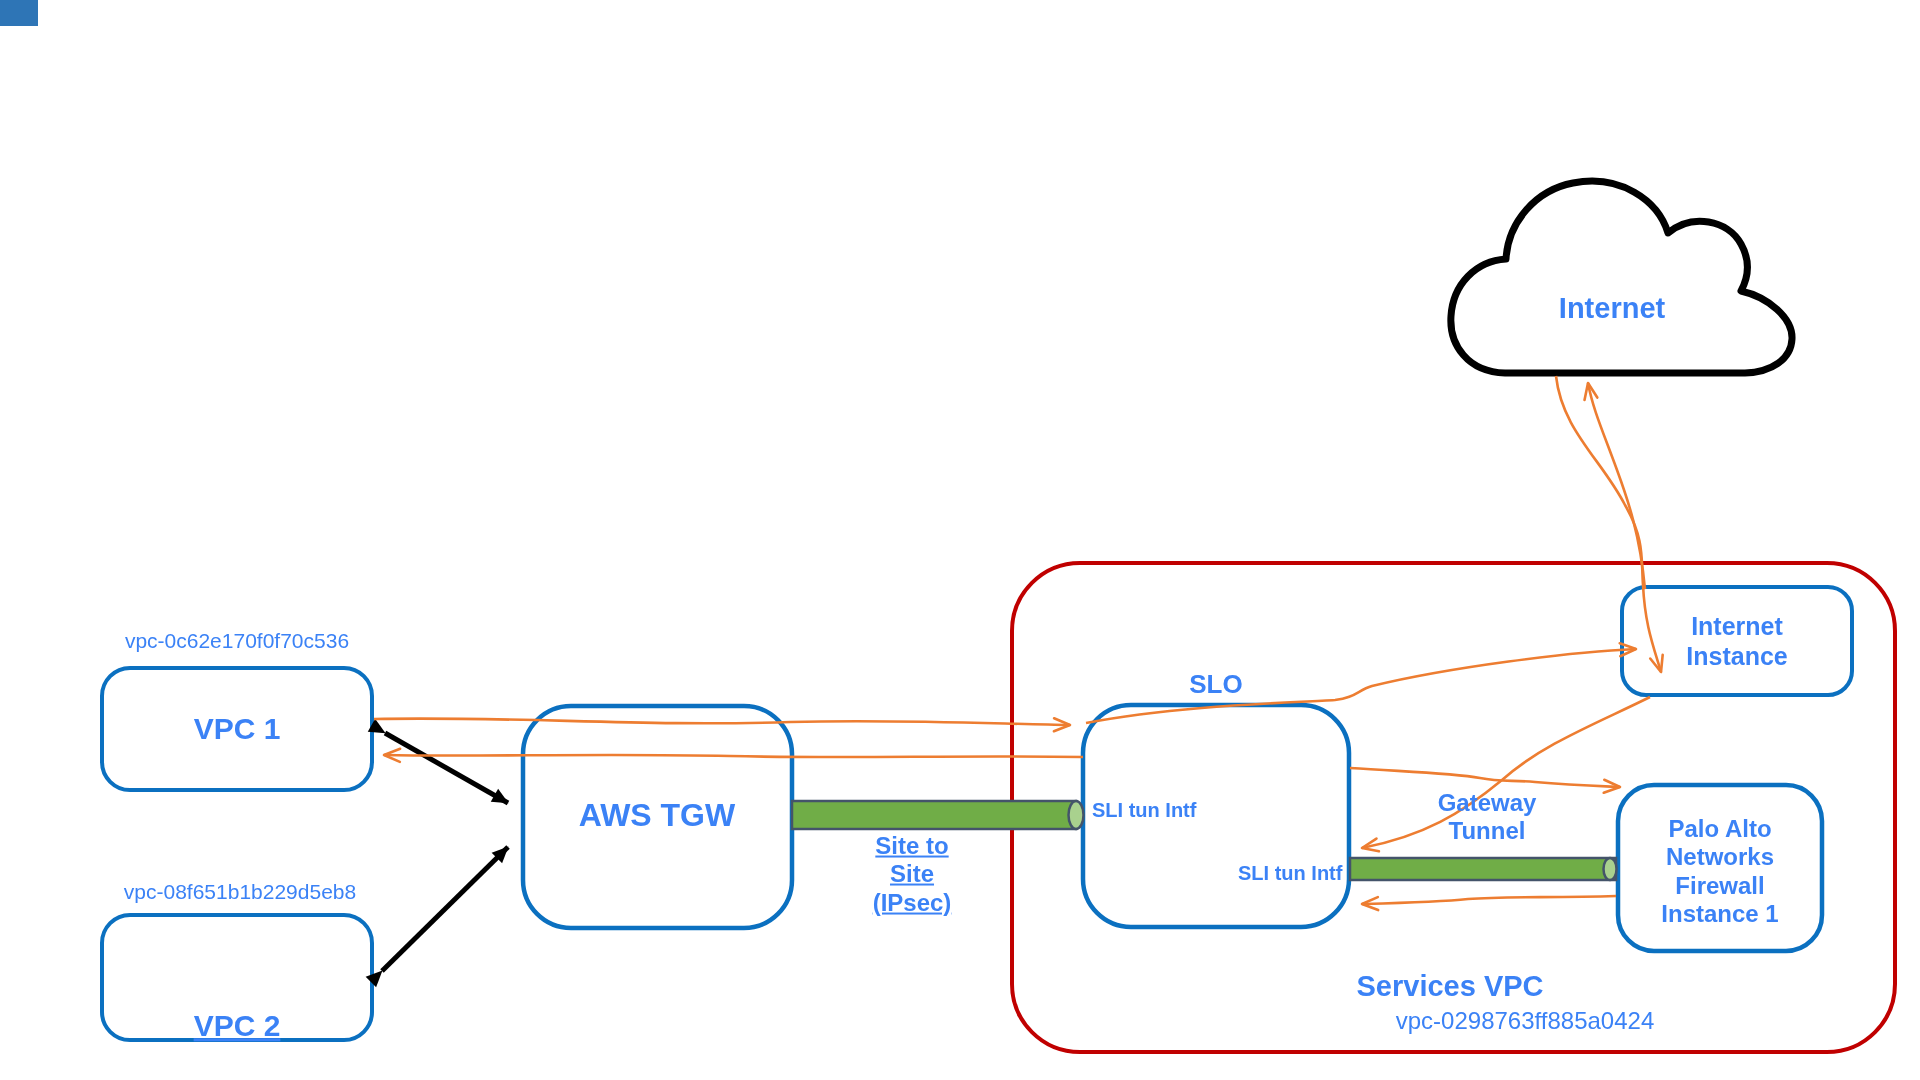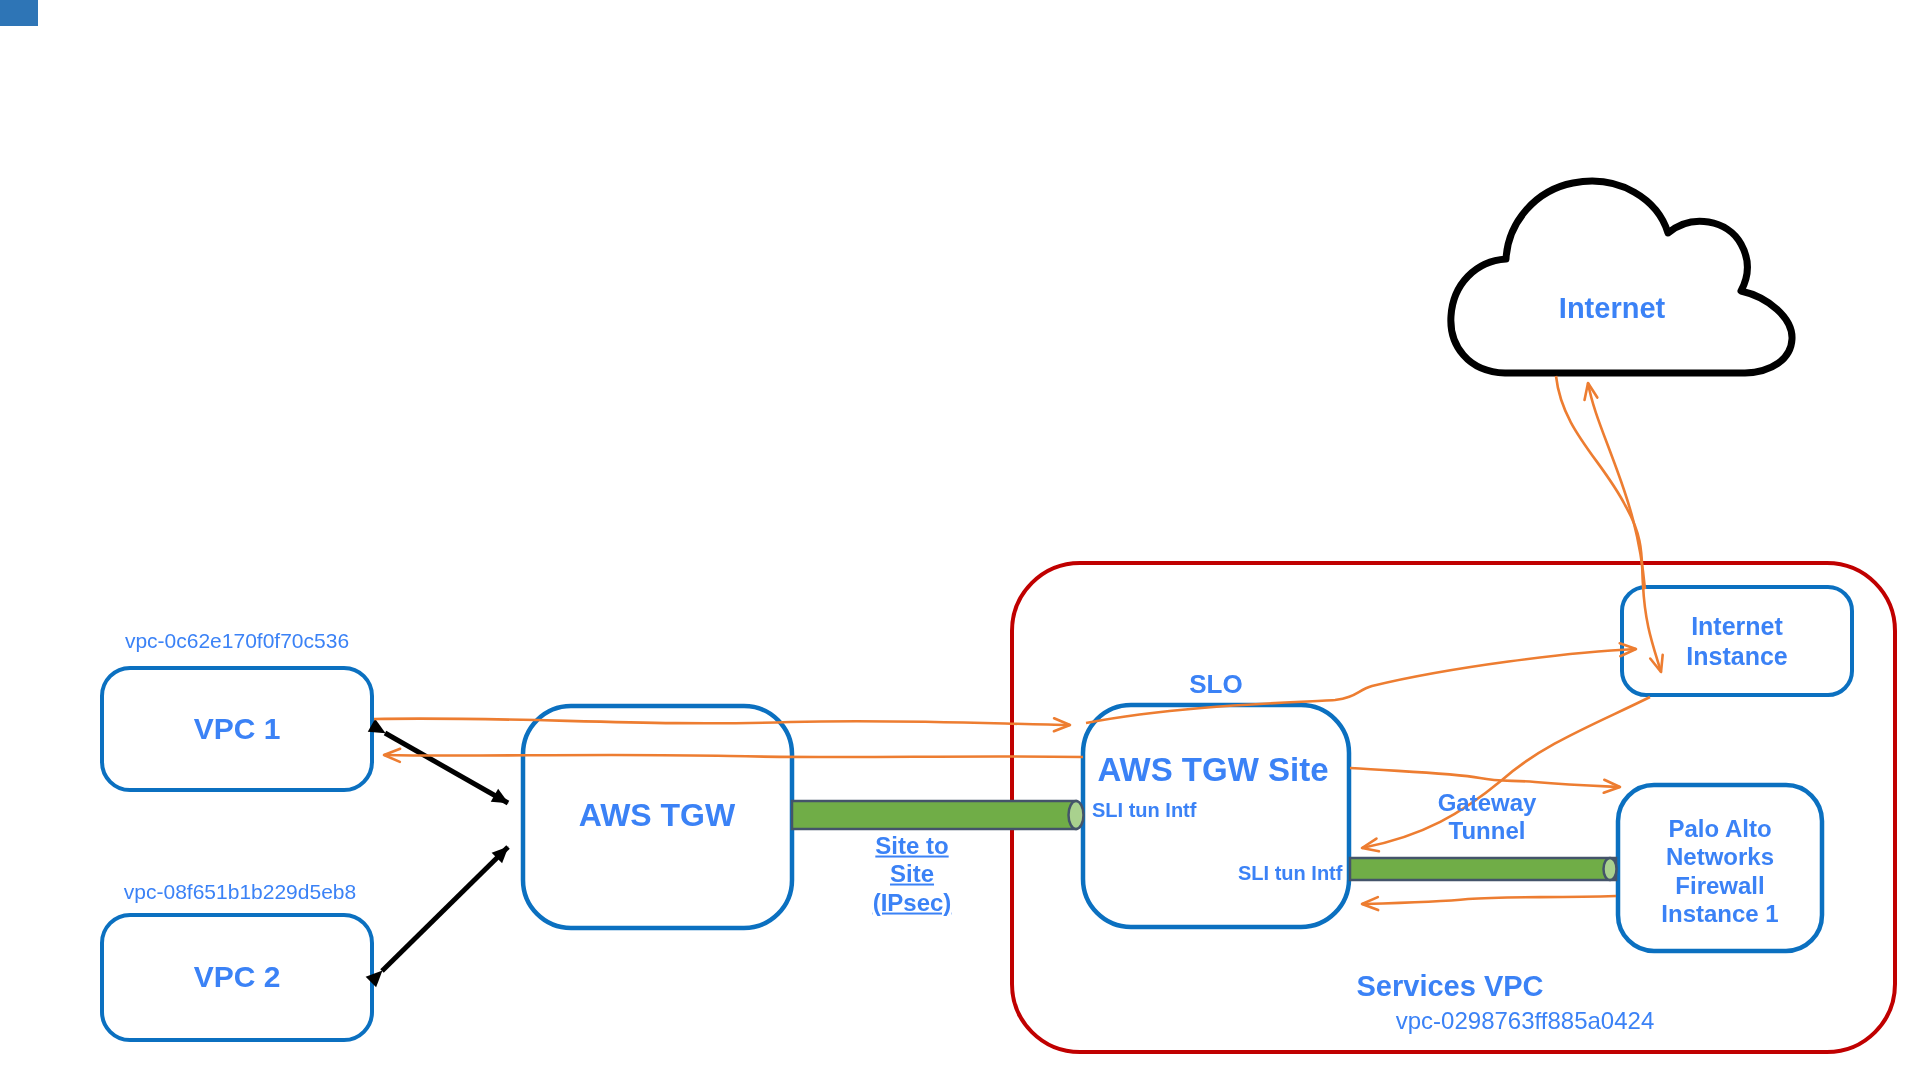--- a/index.html
+++ b/index.html
@@ -83,32 +83,31 @@
     <path d="M 1616 896 C 1550 898 1505 896 1468 899 C 1440 902 1400 903 1362 904" fill="none" stroke="#ED7D31" stroke-width="2.6" marker-end="url(#arrowOrange)"></path>
     <path d="M 1650 697 C 1600 722 1542 744 1502 780 C 1462 813 1424 836 1362 848" fill="none" stroke="#ED7D31" stroke-width="2.6" marker-end="url(#arrowOrange)"></path>
     <path d="M 1645 589 C 1640 535 1628 500 1617 470 C 1604 434 1593 410 1588 383" fill="none" stroke="#ED7D31" stroke-width="2.6" marker-end="url(#arrowOrange)"></path>
     <path d="M 1556 376 C 1562 430 1602 460 1625 505 C 1645 540 1641 558 1643 585 C 1645 625 1653 645 1661 672" fill="none" stroke="#ED7D31" stroke-width="2.6" marker-end="url(#arrowOrange)"></path>
   </svg>
 
   <div class="lbl id-label" style="left:237px;top:641px;">vpc-0c62e170f0f70c536</div>
   <div class="lbl box-title" style="left:237px;top:729px;font-size:30px;">VPC 1</div>
 
   <div class="lbl id-label" style="left:240px;top:892px;">vpc-08f651b1b229d5eb8</div>
-  <div class="lbl box-title" style="left:237px;top:977px;font-size:30px;">VPC 2</div>
+  <div class="lbl box-title" style="left:237px;top:1026px;font-size:30px;text-decoration:underline;">VPC 2</div>
 
   <div class="lbl box-title" style="left:657px;top:816px;font-size:32px;">AWS TGW</div>
 
   <div class="lbl bold multiline" style="left:912px;top:874px;font-size:24px;text-decoration:underline;">
     <span>Site to</span>
     <span>Site</span>
     <span>(IPsec)</span>
   </div>
 
   <div class="lbl bold" style="left:1216px;top:684px;font-size:26px;">SLO</div>
-  <div class="lbl box-title" style="left:1213px;top:770px;font-size:33px;">AWS TGW Site</div>
   <div class="lbl bold left-anchor" style="left:1092px;top:811px;font-size:20px;">SLI tun Intf</div>
   <div class="lbl bold left-anchor" style="left:1238px;top:874px;font-size:20px;">SLI tun Intf</div>
 
   <div class="lbl bold multiline" style="left:1487px;top:817px;font-size:24px;">
     <span>Gateway</span>
     <span>Tunnel</span>
   </div>
 
   <div class="lbl bold multiline" style="left:1737px;top:641px;font-size:25px;">
     <span>Internet</span>

